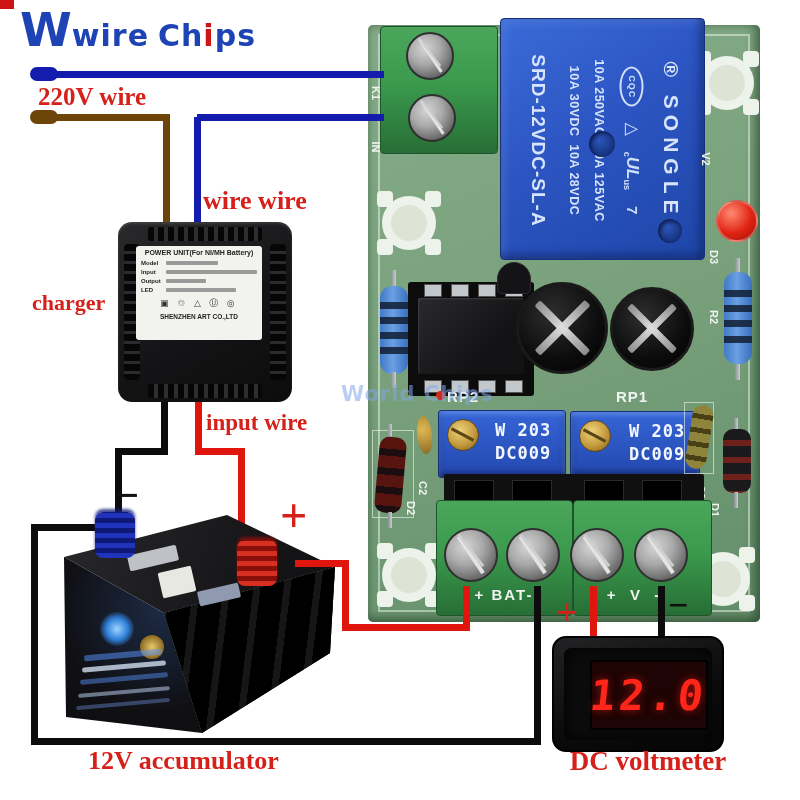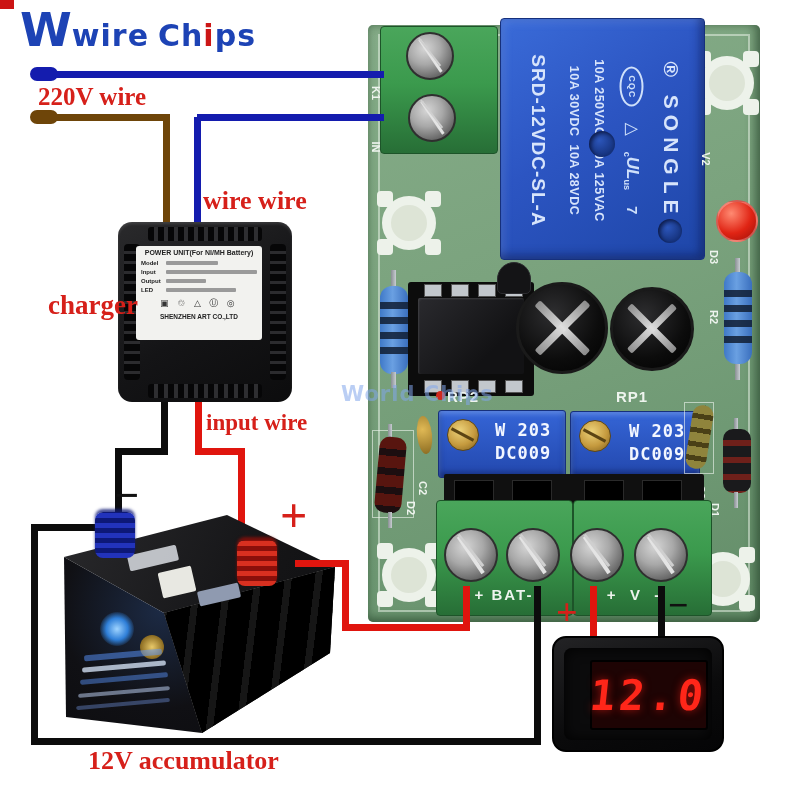--- a/index.html
+++ b/index.html
@@ -367,22 +367,23 @@
   <div class="wire w-black" style="left:658px;top:586px;width:7px;height:66px;"></div>
 
   <div class="abs vm-body"></div>
   <div class="abs vm-bezel"></div>
   <div class="abs vm-display">
     <span class="vm-digits">12.0</span>
   </div>
 
   <div class="abs ann" style="left:38px;top:83px;font-size:25px;">220V wire</div>
   <div class="abs ann" style="left:203px;top:186px;font-size:26px;">wire wire</div>
-  <div class="abs ann" style="left:48px;top:290px;font-size:27px;">charger</div>
+  <div class="abs ann" style="left:32px;top:290px;font-size:22px;">charger</div>
   <div class="abs ann" style="left:206px;top:410px;font-size:23px;">input wire</div>
   <div class="abs ann" style="left:88px;top:746px;width:190px;text-align:center;font-size:26px;">12V accumulator</div>
+  <div class="abs ann" style="left:558px;top:746px;width:180px;text-align:center;font-size:27px;">DC voltmeter</div>
 
   <div class="abs sign" style="left:280px;top:488px;font-size:48px;color:#d6201a;">+</div>
   <div class="abs sign" style="left:114px;top:470px;font-size:44px;color:#111;">−</div>
   <div class="abs sign" style="left:556px;top:590px;font-size:38px;color:#d6201a;">+</div>
   <div class="abs sign" style="left:668px;top:584px;font-size:36px;color:#111;">−</div>
 
 </div>
 
 </body></html>

